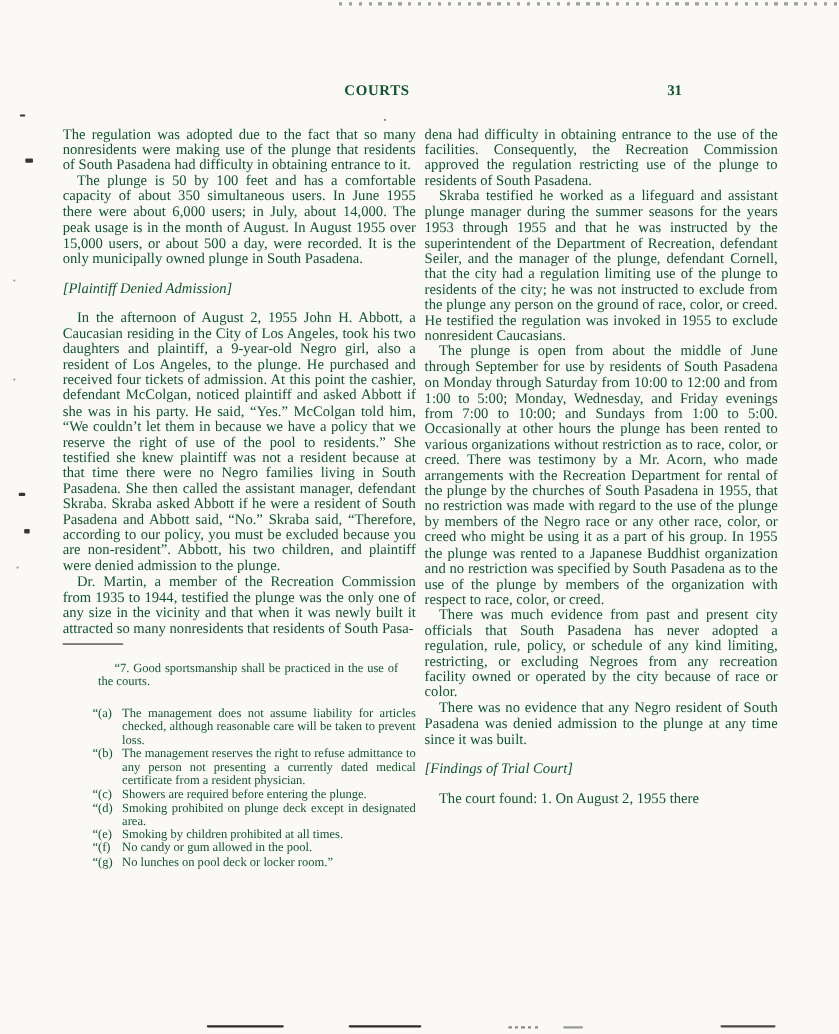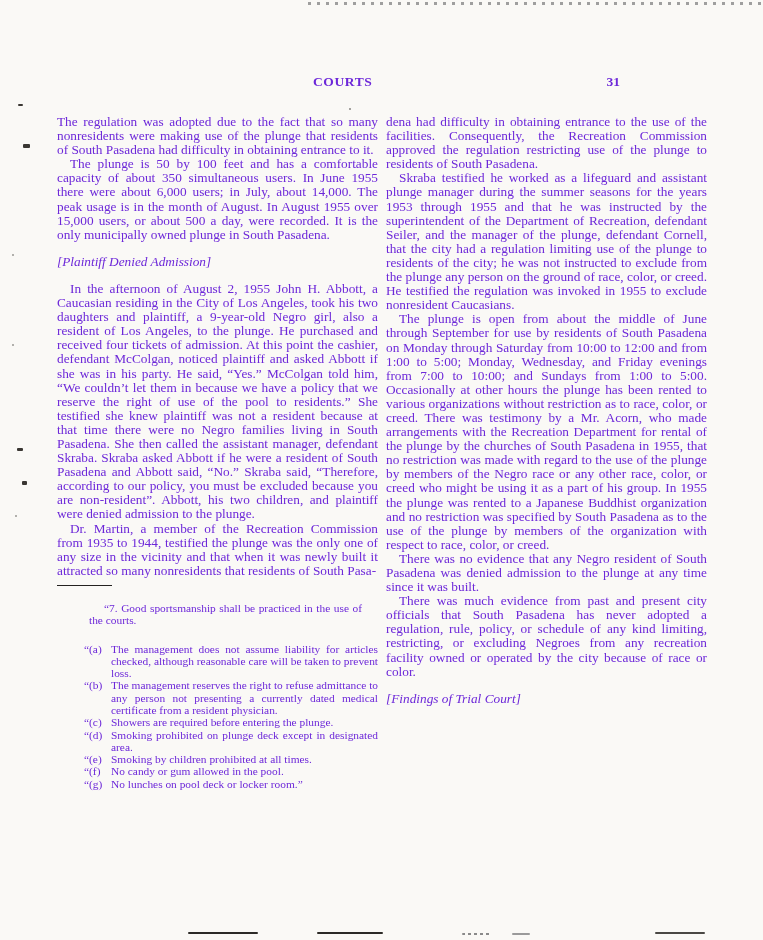--- a/index.html
+++ b/index.html
@@ -9,21 +9,21 @@
     width: 763px;
     height: 940px;
     overflow: hidden;
   }
   .page {
     position: relative;
     width: 763px;
     height: 836px;
     background: #faf9f6;
     font-family: "Liberation Serif", "DejaVu Serif", serif;
-    color: #6d28d9;
+    color: #14532d;
   }
   
   .top-dots {
     position: absolute;
     top: 2px;
     left: 308px;
     right: 0;
     height: 3px;
     background: repeating-linear-gradient(90deg, #8f8f8f 0 3px, transparent 3px 9px);
     opacity: .85;
@@ -163,23 +163,24 @@
         <span class="fn-label">“(g)</span>
         <span class="fn-text">No lunches on pool deck or locker room.”</span>
       </div>
     </div>
   </div>
 
   <div class="col col-right">
     <p class="para noindent">dena had difficulty in obtaining entrance to the use of the facilities. Consequently, the Recreation Commission approved the regulation restricting use of the plunge to residents of South Pasadena.</p>
     <p class="para">Skraba testified he worked as a lifeguard and assistant plunge manager during the summer seasons for the years 1953 through 1955 and that he was instructed by the superintendent of the Department of Recreation, defendant Seiler, and the manager of the plunge, defendant Cornell, that the city had a regulation limiting use of the plunge to residents of the city; he was not instructed to exclude from the plunge any person on the ground of race, color, or creed. He testified the regulation was invoked in 1955 to exclude nonresident Caucasians.</p>
     <p class="para">The plunge is open from about the middle of June through September for use by residents of South Pasadena on Monday through Saturday from 10:00 to 12:00 and from 1:00 to 5:00; Monday, Wednesday, and Friday evenings from 7:00 to 10:00; and Sundays from 1:00 to 5:00. Occasionally at other hours the plunge has been rented to various organizations without restriction as to race, color, or creed. There was testimony by a Mr. Acorn, who made arrangements with the Recreation Department for rental of the plunge by the churches of South Pasadena in 1955, that no restriction was made with regard to the use of the plunge by members of the Negro race or any other race, color, or creed who might be using it as a part of his group. In 1955 the plunge was rented to a Japanese Buddhist organization and no restriction was specified by South Pasadena as to the use of the plunge by members of the organization with respect to race, color, or creed.</p>
+    <p class="para">There was much evidence from past and present city officials that South Pasadena has never adopted a regulation, rule, policy, or schedule of any kind limiting, restricting, or excluding Negroes from any recreation facility owned or operated by the city because of race or color.</p>
     <p class="para">There was no evidence that any Negro resident of South Pasadena was denied admission to the plunge at any time since it was built.</p>
-    <p class="para">There was much evidence from past and present city officials that South Pasadena has never adopted a regulation, rule, policy, or schedule of any kind limiting, restricting, or excluding Negroes from any recreation facility owned or operated by the city because of race or color.</p>
     <h3 class="section-heading">[Findings of Trial Court]</h3>
+    <p class="para">The court found: 1. On August 2, 1955 there</p>
   </div>
 
   <div class="speck" style="left:18px; top:104px; width:5px; height:2px;"></div>
   <div class="speck" style="left:23px; top:144px; width:7px; height:4px;"></div>
   <div class="speck" style="left:12px; top:254px; width:2px; height:2px; opacity:.5;"></div>
   <div class="speck" style="left:12px; top:344px; width:2px; height:2px; opacity:.5;"></div>
   <div class="speck" style="left:17px; top:448px; width:6px; height:3px;"></div>
   <div class="speck" style="left:22px; top:481px; width:5px; height:4px;"></div>
   <div class="speck" style="left:15px; top:515px; width:2px; height:2px; opacity:.5;"></div>
   <div class="speck" style="left:349px; top:108px; width:2px; height:2px; opacity:.6;"></div>

